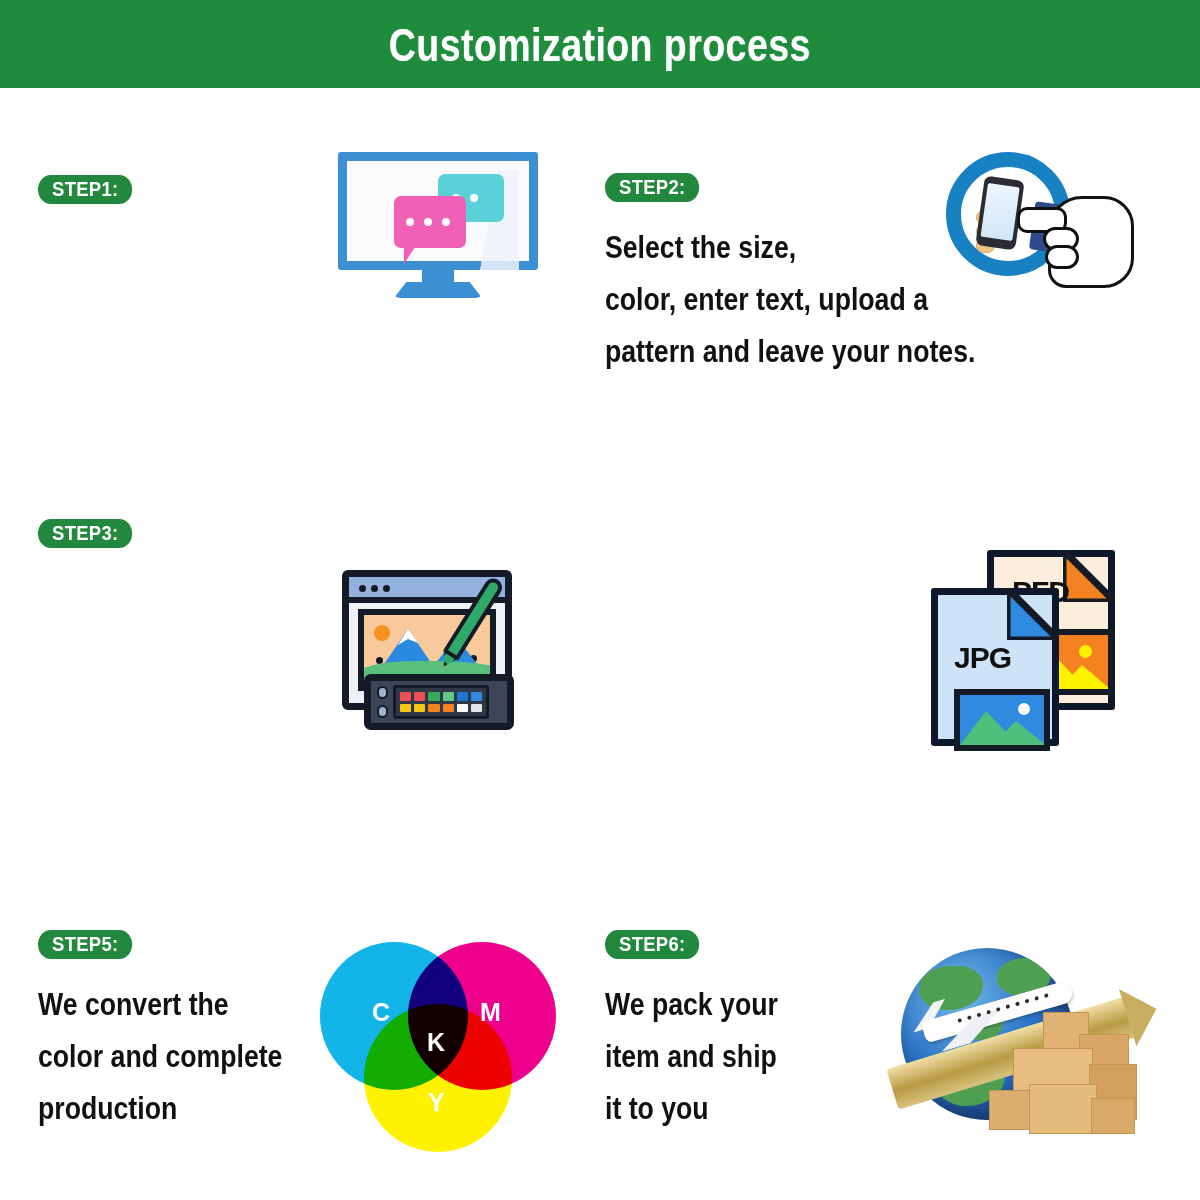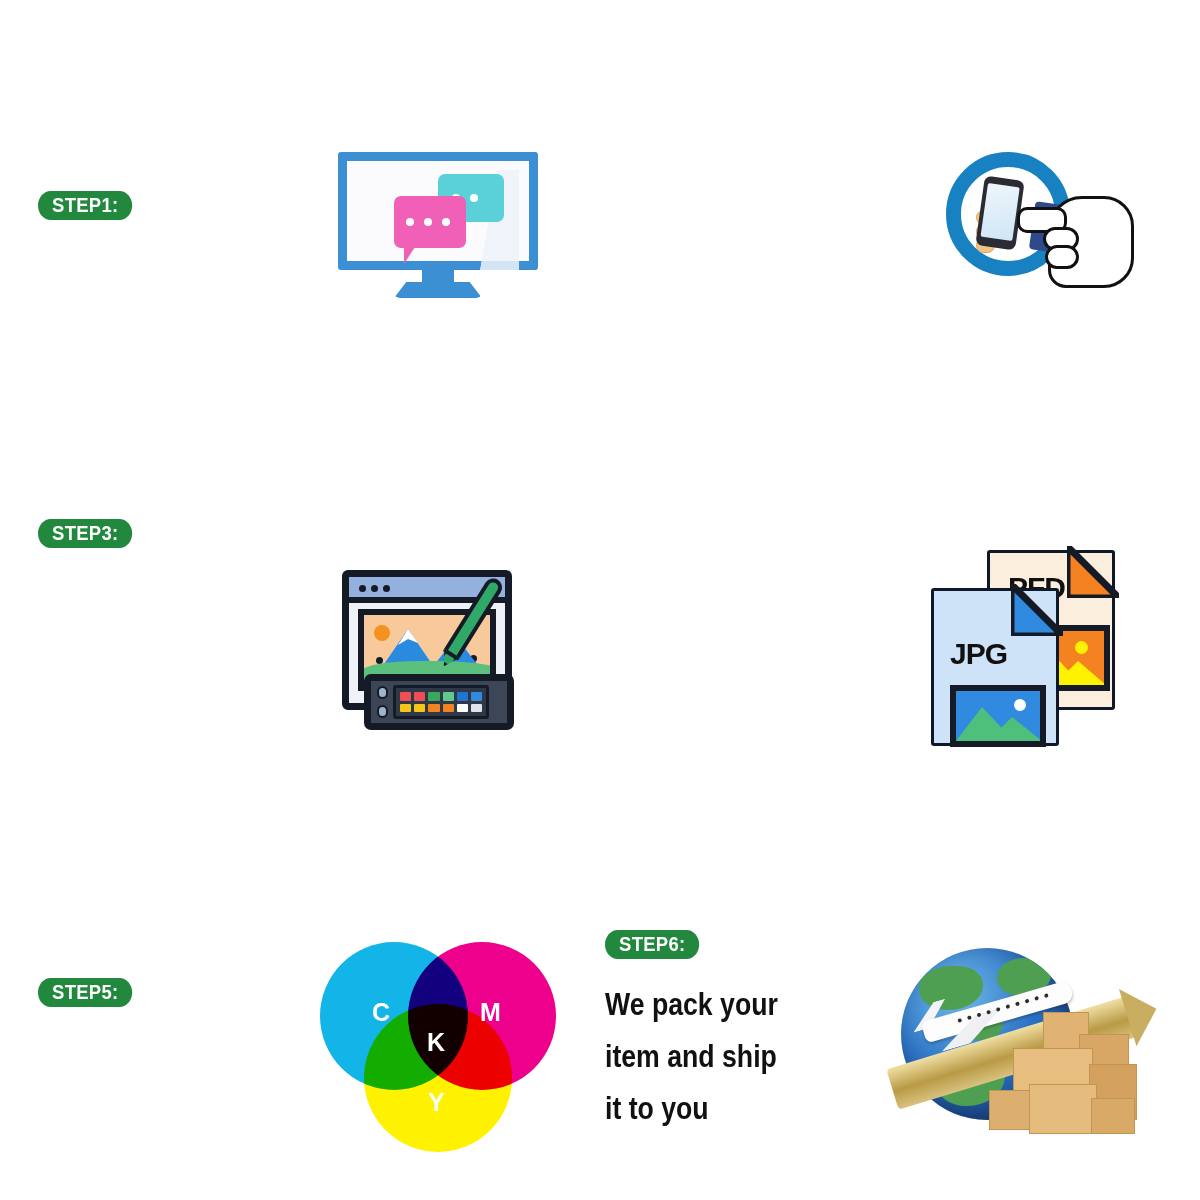--- a/index.html
+++ b/index.html
@@ -154,21 +154,21 @@
   .knob{width:11px;height:13px;border-radius:6px;background:#9eb3cc;border:2px solid #151b26;box-sizing:border-box;}
   .swatch-grid{
     display:grid;grid-template-columns:repeat(6,1fr);grid-template-rows:repeat(2,1fr);
     gap:3px;padding:4px;background:#2e3846;border:3px solid #151b26;border-radius:3px;
     width:96px;height:34px;box-sizing:border-box;
   }
   .sw{border-radius:1px;}
 
   
   .files{position:relative;width:210px;height:200px;}
-  .file{position:absolute;border:3px solid #0f172a;box-sizing:border-box;border-radius:3px;}
+  .file{position:absolute;border:7px solid #0f172a;box-sizing:border-box;border-radius:3px;}
   .file-pfd{left:62px;top:2px;width:128px;height:160px;background:#fbeedd;}
   .file-jpg{left:6px;top:40px;width:128px;height:158px;background:#cfe3f8;}
   .f-label{position:absolute;font-weight:bold;color:#111;font-size:30px;letter-spacing:-1px;}
   .thumb{position:absolute;border:6px solid #151b26;box-sizing:border-box;overflow:hidden;}
   .thumb-sun{position:absolute;border-radius:50%;}
 
   
   .cmyk{position:relative;width:236px;height:210px;}
   .circ{position:absolute;width:148px;height:148px;border-radius:50%;mix-blend-mode:multiply;}
   .c-c{left:0;top:0;background:#13b5e8;}
@@ -203,22 +203,25 @@
   .p-tail{position:absolute;left:4px;top:2px;width:40px;height:24px;background:#f2f4f7;
     clip-path:polygon(0 100%,70% 0,100% 0,40% 100%);}
   .p-win{position:absolute;top:25px;width:4px;height:4px;border-radius:50%;background:#2b2b2b;}
   .box{position:absolute;background:#e0b273;border:1px solid #c39552;}
 </style>
 </head>
 <body>
 
 <div id="page">
 
-
-  <div class="step" style="left:38px;top:191px;">
+  <div class="header">
+    <div class="header-title">Customization process</div>
+  </div>
+
+  <div class="step" style="left:38px;top:175px;">
     <div class="badge">STEP1:</div>
   </div>
 
   <div class="icon-wrap" style="left:338px;top:152px;">
     <div class="monitor">
       <div class="mon-frame">
         <div class="mon-gloss"></div>
       </div>
       <div class="bub bub-teal">
         <span class="dot" style="left:14px;top:20px;"></span>
@@ -227,20 +230,28 @@
       <div class="bub bub-pink">
         <span class="dot" style="left:12px;top:22px;"></span>
         <span class="dot" style="left:30px;top:22px;"></span>
         <span class="dot" style="left:48px;top:22px;"></span>
       </div>
       <div class="mon-neck"></div>
       <div class="mon-base"></div>
     </div>
   </div>
 
+  <div class="step" style="left:605px;top:173px;">
+    <div class="badge">STEP2:</div>
+    <div class="body-text">
+      <span class="ln">Select the size,</span>
+      <span class="ln">color, enter text, upload a</span>
+      <span class="ln">pattern and leave your notes.</span>
+    </div>
+  </div>
 
   <div class="icon-wrap" style="left:928px;top:152px;">
     <div class="phcircle">
       <div class="ring"></div>
       <div class="hand-hold"></div>
       <div class="fing" style="top:58px;"></div>
       <div class="fing" style="top:72px;"></div>
       <div class="fing" style="top:86px;"></div>
       <div class="phone">
         <div class="phone-screen"></div>
@@ -330,22 +341,27 @@
           <span class="thumb-sun" style="right:14px;top:8px;width:12px;height:12px;background:#ffffff;"></span>
           <svg width="86" height="38" style="position:absolute;left:0;bottom:0;">
             <polygon points="26,4 58,38 0,38" fill="#4ec07c"></polygon>
             <polygon points="56,14 86,38 32,38" fill="#4ec07c"></polygon>
           </svg>
         </div>
       </div>
     </div>
   </div>
 
-  <div class="step" style="left:38px;top:930px;margin-top:48px;">
+  <div class="step" style="left:38px;top:930px;">
     <div class="badge">STEP5:</div>
+    <div class="body-text">
+      <span class="ln">We convert the</span>
+      <span class="ln">color and complete</span>
+      <span class="ln">production</span>
+    </div>
   </div>
 
   <div class="icon-wrap" style="left:320px;top:942px;">
     <div class="cmyk">
       <div class="circ c-c"></div>
       <div class="circ c-m"></div>
       <div class="circ c-y"></div>
       <span class="cl" style="left:52px;top:56px;">C</span>
       <span class="cl" style="left:160px;top:56px;">M</span>
       <span class="cl" style="left:107px;top:86px;">K</span>

